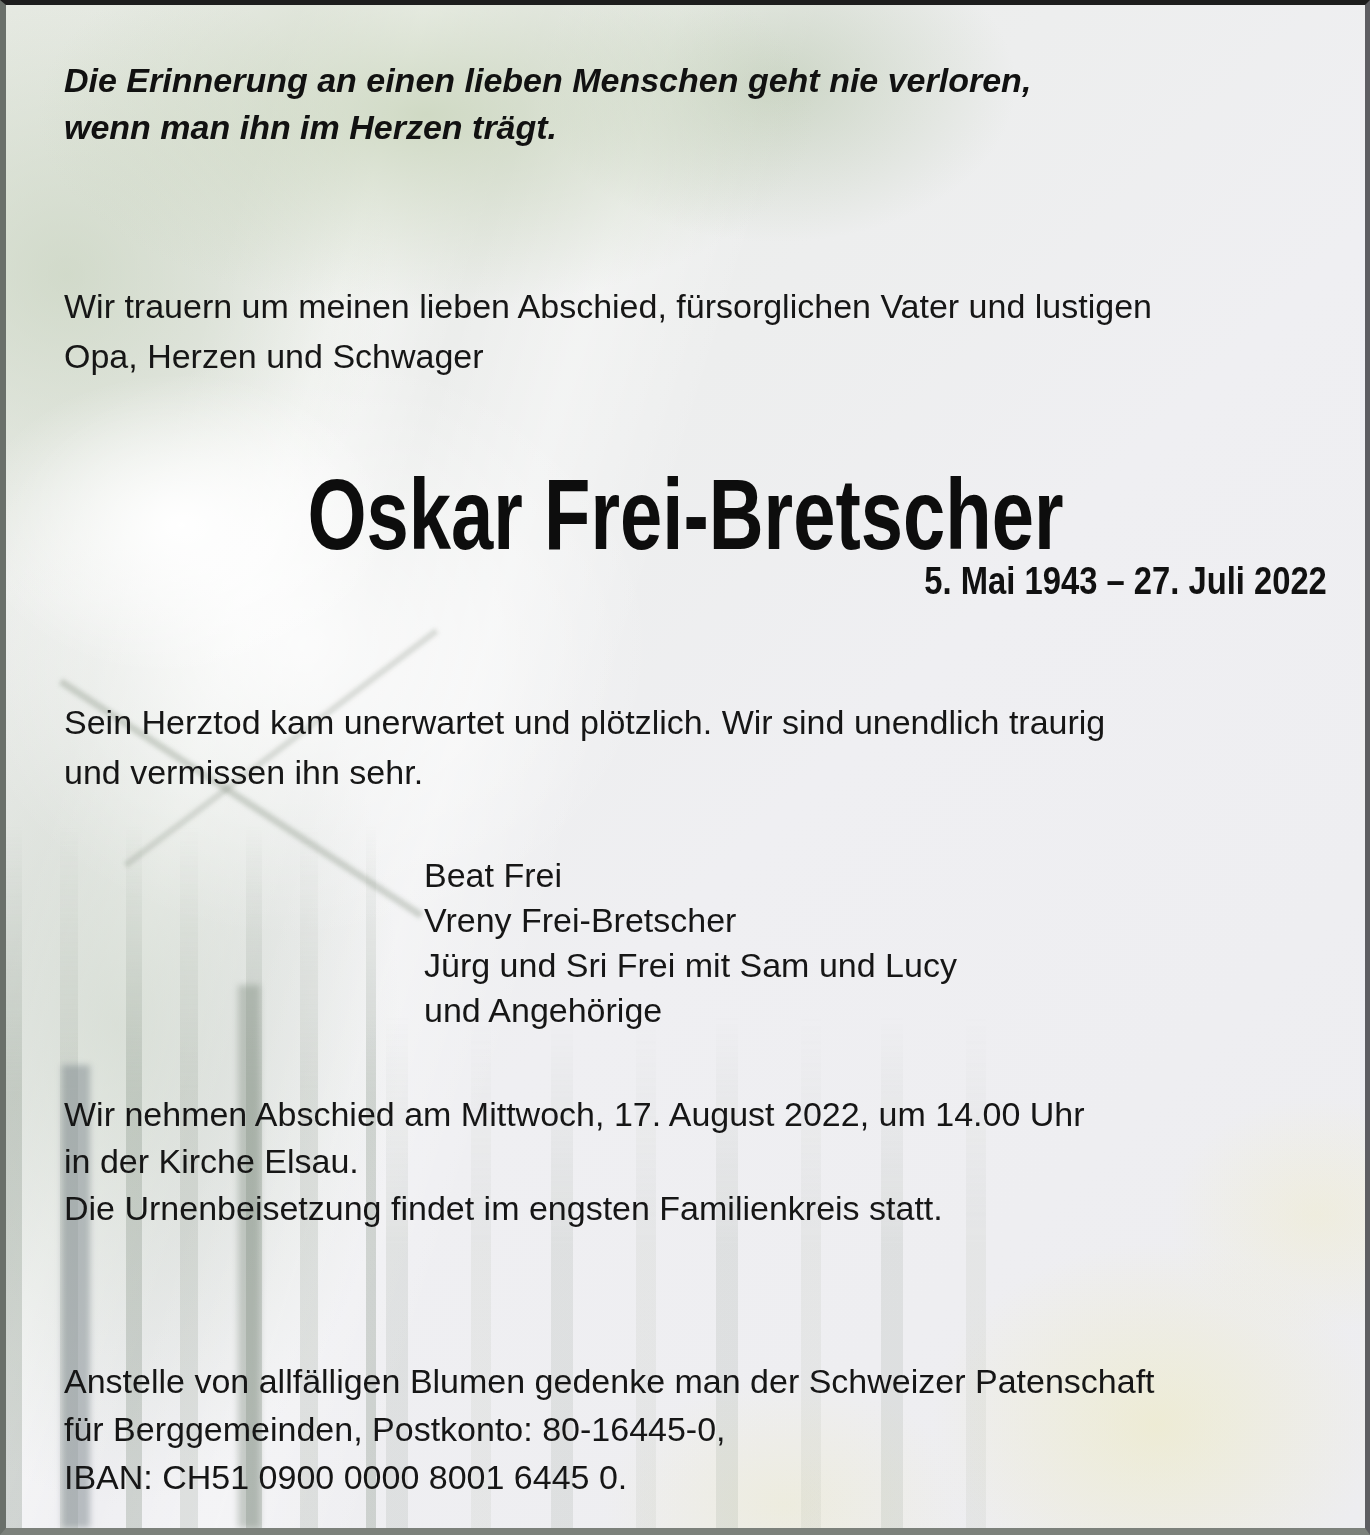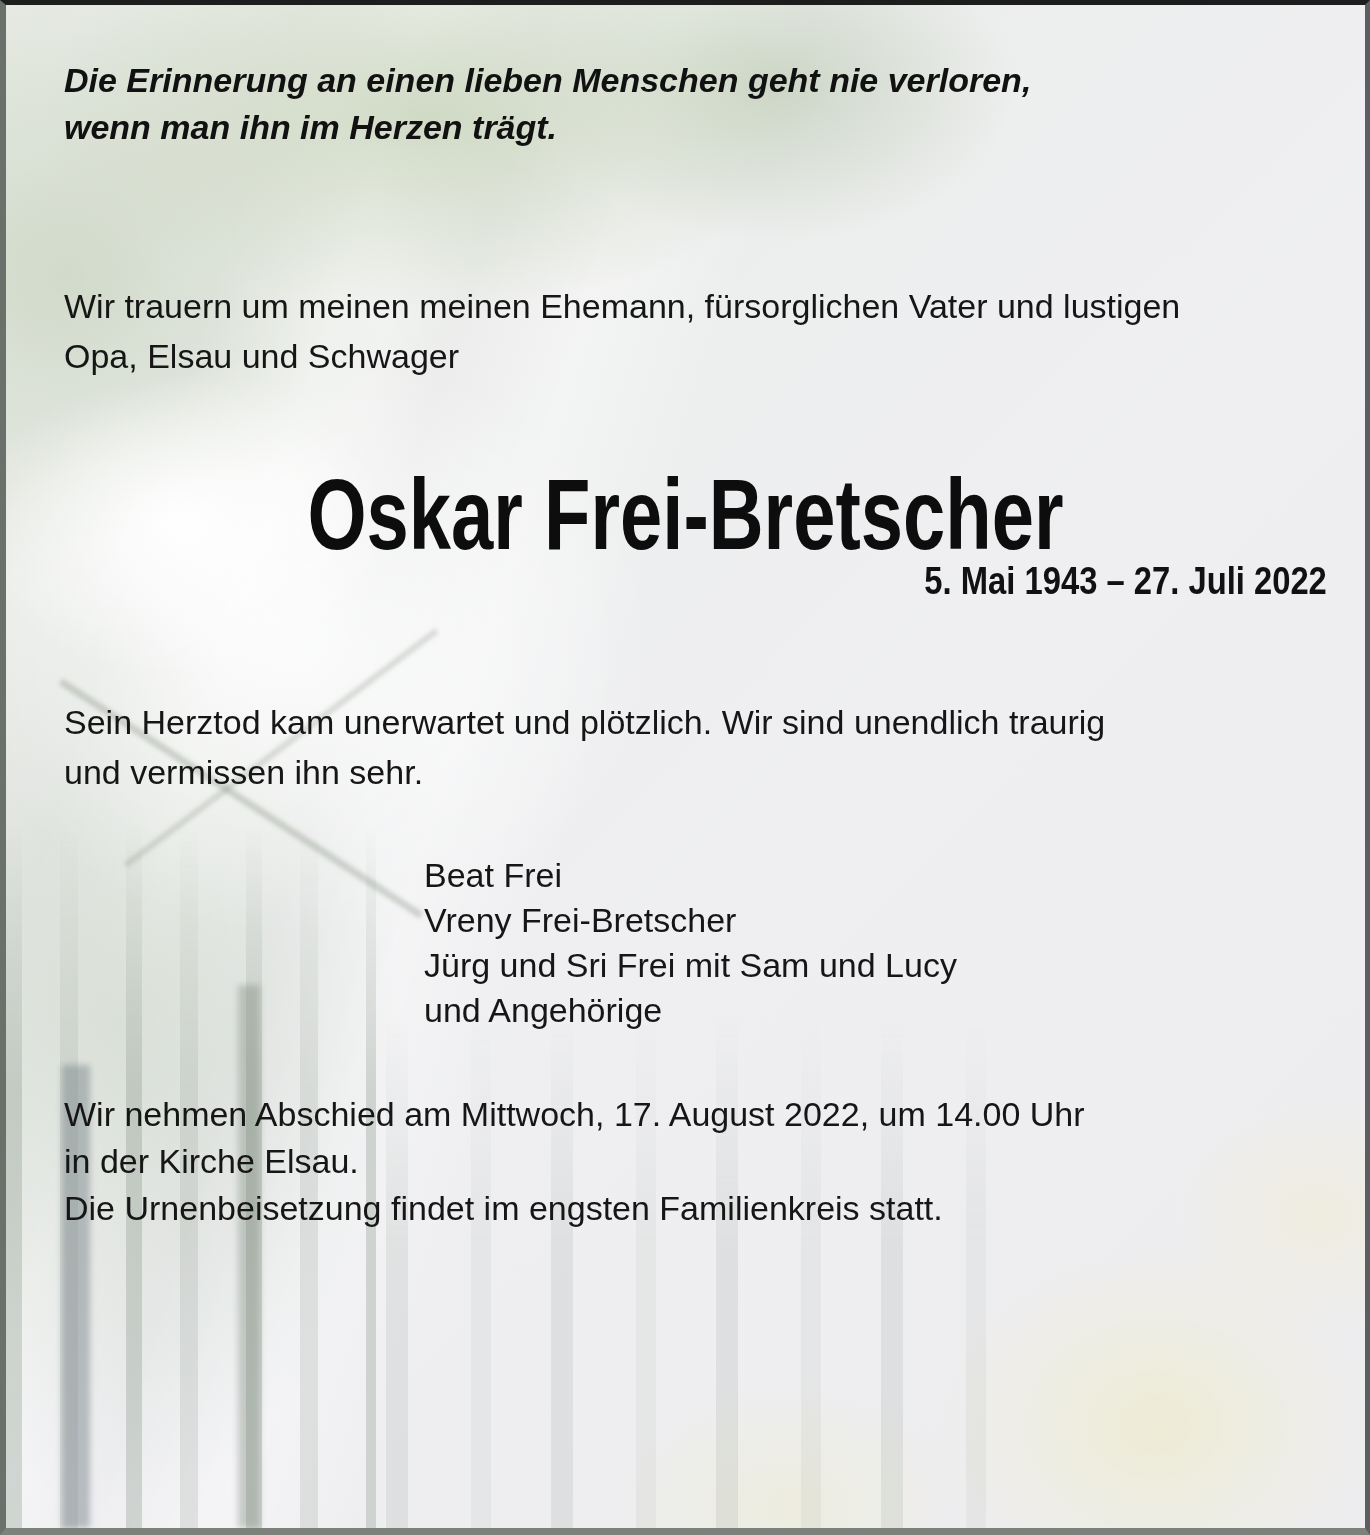--- a/index.html
+++ b/index.html
@@ -134,22 +134,22 @@
   <div class="trunk-b"></div>
   <div class="branch-1"></div>
   <div class="branch-2"></div>
 
   <div class="epigraph">
     <div class="line">Die Erinnerung an einen lieben Menschen geht nie verloren,</div>
     <div class="line">wenn man ihn im Herzen trägt.</div>
   </div>
 
   <div class="salutation">
-    <div class="line">Wir trauern um meinen meinen Ehemann, fürsorglichen Vater und lustigen</div>
-    <div class="line">Opa, Elsau und Schwager</div>
+    <div class="line">Wir trauern um meinen lieben Abschied, fürsorglichen Vater und lustigen</div>
+    <div class="line">Opa, Herzen und Schwager</div>
   </div>
 
   <div class="name-row">
     <div class="name">Oskar Frei-Bretscher</div>
   </div>
 
   <div class="dates-row">
     <div class="dates">5. Mai 1943 – 27. Juli 2022</div>
   </div>
 
@@ -165,14 +165,19 @@
     <div class="line">und Angehörige</div>
   </div>
 
   <div class="service">
     <div class="line">Wir nehmen Abschied am Mittwoch, 17. August 2022, um 14.00 Uhr</div>
     <div class="line">in der Kirche Elsau.</div>
     <div class="line">Die Urnenbeisetzung findet im engsten Familienkreis statt.</div>
   </div>
 
 
+  <div class="donation">
+    <div class="line">Anstelle von allfälligen Blumen gedenke man der Schweizer Patenschaft</div>
+    <div class="line">für Berggemeinden, Postkonto: 80-16445-0,</div>
+    <div class="line">IBAN: CH51 0900 0000 8001 6445 0.</div>
+  </div>
 
 </div>
 
 </body></html>

